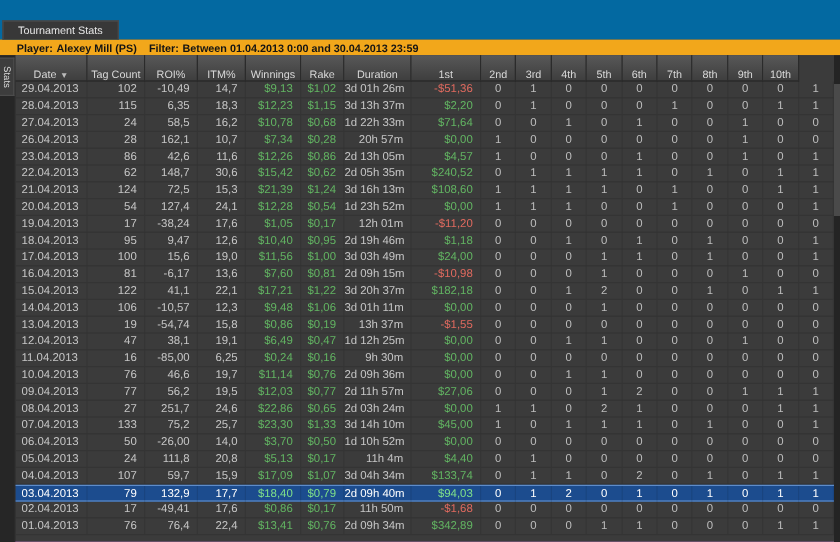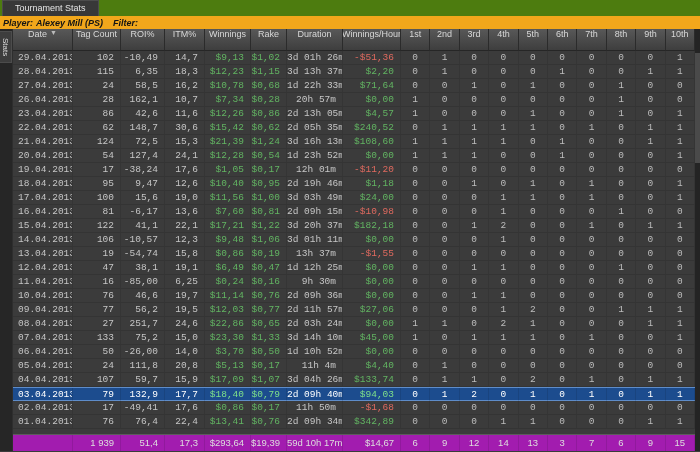--- a/index.html
+++ b/index.html
@@ -1,38 +1,38 @@
 <!DOCTYPE html>
 <html style="--accent-orange: #f2a71b; --positive: #62b462; --negative: #e06a5f; --selection: #1c4c8e;"><head>
 <meta charset="utf-8">
 <style>
   * { box-sizing: border-box; margin: 0; padding: 0; }
   html,body { width:700px; height:452px; overflow:hidden; }
   body { background:#3b3b3b; font-family:"Liberation Sans", sans-serif; }
 
-  .titlebar { height:16px; background:#4d7c0f; display:flex; align-items:flex-end; }
+  .titlebar { height:33px; background:#0369a1; display:flex; align-items:flex-end; }
   .title-tab { background:#383838; color:#e6e6e6; font-size:9px; padding:2px 12px 3px; border:1px solid #4c4c4c; border-bottom:none; margin-left:2px; white-space:nowrap; }
 
-  .infobar { height:13px; background:var(--accent-orange,#f2a71b); color:#141414; font-size:9px; display:flex; align-items:center; padding:0 3px; white-space:nowrap; overflow:hidden;font-style:italic; }
+  .infobar { height:13px; background:var(--accent-orange,#f2a71b); color:#141414; font-size:9px; display:flex; align-items:center; padding:0 14px; white-space:nowrap; overflow:hidden; }
   .infobar .lbl { font-weight:bold; margin-right:3px; }
   .infobar .val { font-weight:bold; margin-right:10px; }
 
   .main { display:flex; height:422px; }
 
   .side-strip { width:13px; background:#262626; border-right:1px solid #2e2e2e; }
   .side-tab { writing-mode: vertical-rl; font-size:8px; color:#dddddd; background:#3d3d3d; border:1px solid #4c4c4c; border-left:none; padding:6px 1px; margin-top:2px; display:inline-block; }
 
   .table-area { width:682px; display:flex; flex-direction:column; background:#3b3b3b; }
   .grid { display:grid; grid-template-columns:60px 48px 44px 40px 46px 36px 56px 58px repeat(10,1fr); }
 
   .thead { height:22px; }
-  .hcell { background:linear-gradient(#585858,#3e3e3e); border-right:1px solid #2b2b2b; border-bottom:1px solid #262626; color:#d8d8d8; font-size:9px; display:flex; align-items:flex-start; justify-content:center; gap:3px; overflow:hidden; white-space:nowrap; }
+  .hcell { background:linear-gradient(#585858,#3e3e3e); border-right:1px solid #2b2b2b; border-bottom:1px solid #262626; color:#d8d8d8; font-size:9px; display:flex; align-items:flex-end; justify-content:center; gap:3px; overflow:hidden; white-space:nowrap; }
   .sort-icon { font-size:7px; color:#bbbbbb; }
 
-  .tbody { height:378px;font-family:Liberation Mono, monospace; }
+  .tbody { height:378px; }
   .row { height:14px; border-bottom:1px solid #343434; }
   .cell { font-size:9.5px; line-height:13px; height:13px; color:#c6c6c6; white-space:nowrap; overflow:hidden; border-right:1px solid rgba(0,0,0,0.10); }
   .col-date { padding-left:5px; }
   .col-right { text-align:right; padding-right:6px; }
   .col-place { text-align:center; color:#bdbdbd; }
   .pos { color:var(--positive,#62b462); }
   .neg { color:var(--negative,#e06a5f); }
 
   .row.selected { background:var(--selection,#1c4c8e); border-top:1px solid #5e8cc9; border-bottom:1px solid #5e8cc9; }
   .row.selected .cell { color:#ffffff; }
@@ -53,20 +53,21 @@
   <div class="titlebar">
     <div class="title-tab">
       <span>Tournament Stats</span>
     </div>
   </div>
 
   <div class="infobar">
     <span class="lbl">Player:</span>
     <span class="val">Alexey Mill (PS)</span>
     <span class="lbl">Filter:</span>
+    <span class="val">Between 01.04.2013 0:00 and 30.04.2013 23:59</span>
   </div>
 
   <div class="main">
     <div class="side-strip">
       <span class="side-tab">Stats</span>
     </div>
 
     <div class="table-area">
       <div class="thead grid" id="thead">
           <div class="hcell">
@@ -83,23 +84,20 @@
             <span>ITM%</span>
           </div>
           <div class="hcell">
             <span>Winnings</span>
           </div>
           <div class="hcell">
             <span>Rake</span>
           </div>
           <div class="hcell">
             <span>Duration</span>
-          </div>
-          <div class="hcell">
-            <span>Winnings/Hour</span>
           </div>
           <div class="hcell">
             <span>1st</span>
           </div>
           <div class="hcell">
             <span>2nd</span>
           </div>
           <div class="hcell">
             <span>3rd</span>
           </div>
@@ -523,21 +521,21 @@
             <div class="cell col-place">0</div>
             <div class="cell col-place">0</div>
             <div class="cell col-place">0</div>
             <div class="cell col-place">1</div>
             <div class="cell col-place">1</div>
           </div>
           <div class="grid row">
             <div class="cell col-date">07.04.2013</div>
             <div class="cell col-right">133</div>
             <div class="cell col-right">75,2</div>
-            <div class="cell col-right">15,0</div>
+            <div class="cell col-right">25,7</div>
             <div class="cell col-right pos">$23,30</div>
             <div class="cell col-right pos">$1,33</div>
             <div class="cell col-right">3d 14h 10m</div>
             <div class="cell col-right pos">$45,00</div>
             <div class="cell col-place">1</div>
             <div class="cell col-place">0</div>
             <div class="cell col-place">1</div>
             <div class="cell col-place">1</div>
             <div class="cell col-place">1</div>
             <div class="cell col-place">0</div>
@@ -586,21 +584,21 @@
             <div class="cell col-place">0</div>
             <div class="cell col-place">0</div>
           </div>
           <div class="grid row">
             <div class="cell col-date">04.04.2013</div>
             <div class="cell col-right">107</div>
             <div class="cell col-right">59,7</div>
             <div class="cell col-right">15,9</div>
             <div class="cell col-right pos">$17,09</div>
             <div class="cell col-right pos">$1,07</div>
-            <div class="cell col-right">3d 04h 26m</div>
+            <div class="cell col-right">3d 04h 34m</div>
             <div class="cell col-right pos">$133,74</div>
             <div class="cell col-place">0</div>
             <div class="cell col-place">1</div>
             <div class="cell col-place">1</div>
             <div class="cell col-place">0</div>
             <div class="cell col-place">2</div>
             <div class="cell col-place">0</div>
             <div class="cell col-place">1</div>
             <div class="cell col-place">0</div>
             <div class="cell col-place">1</div>

